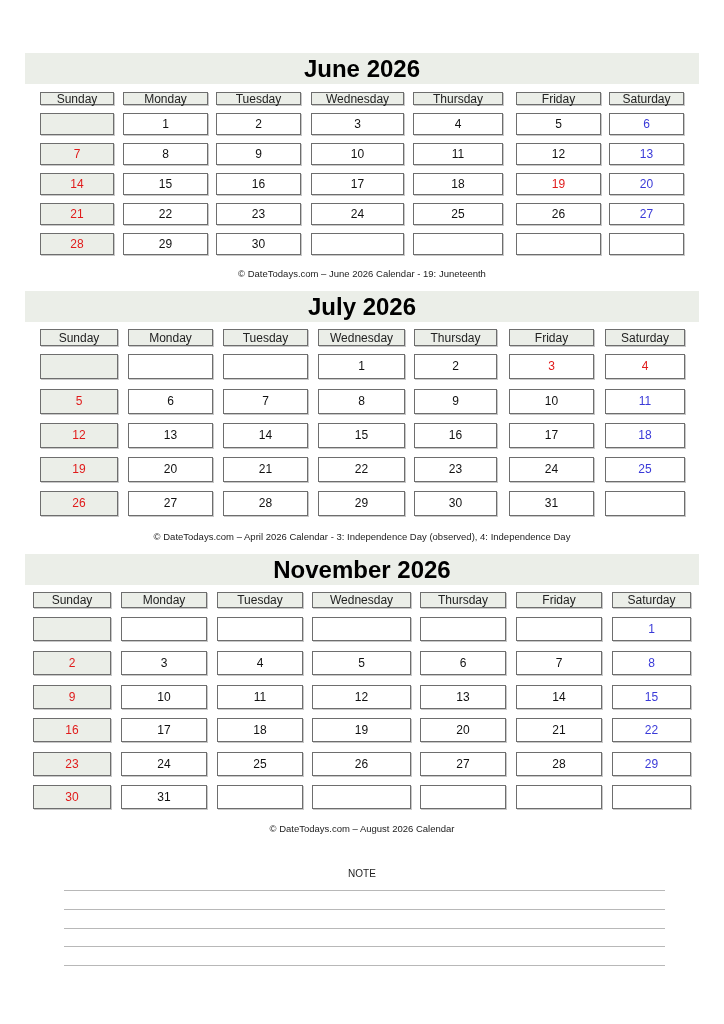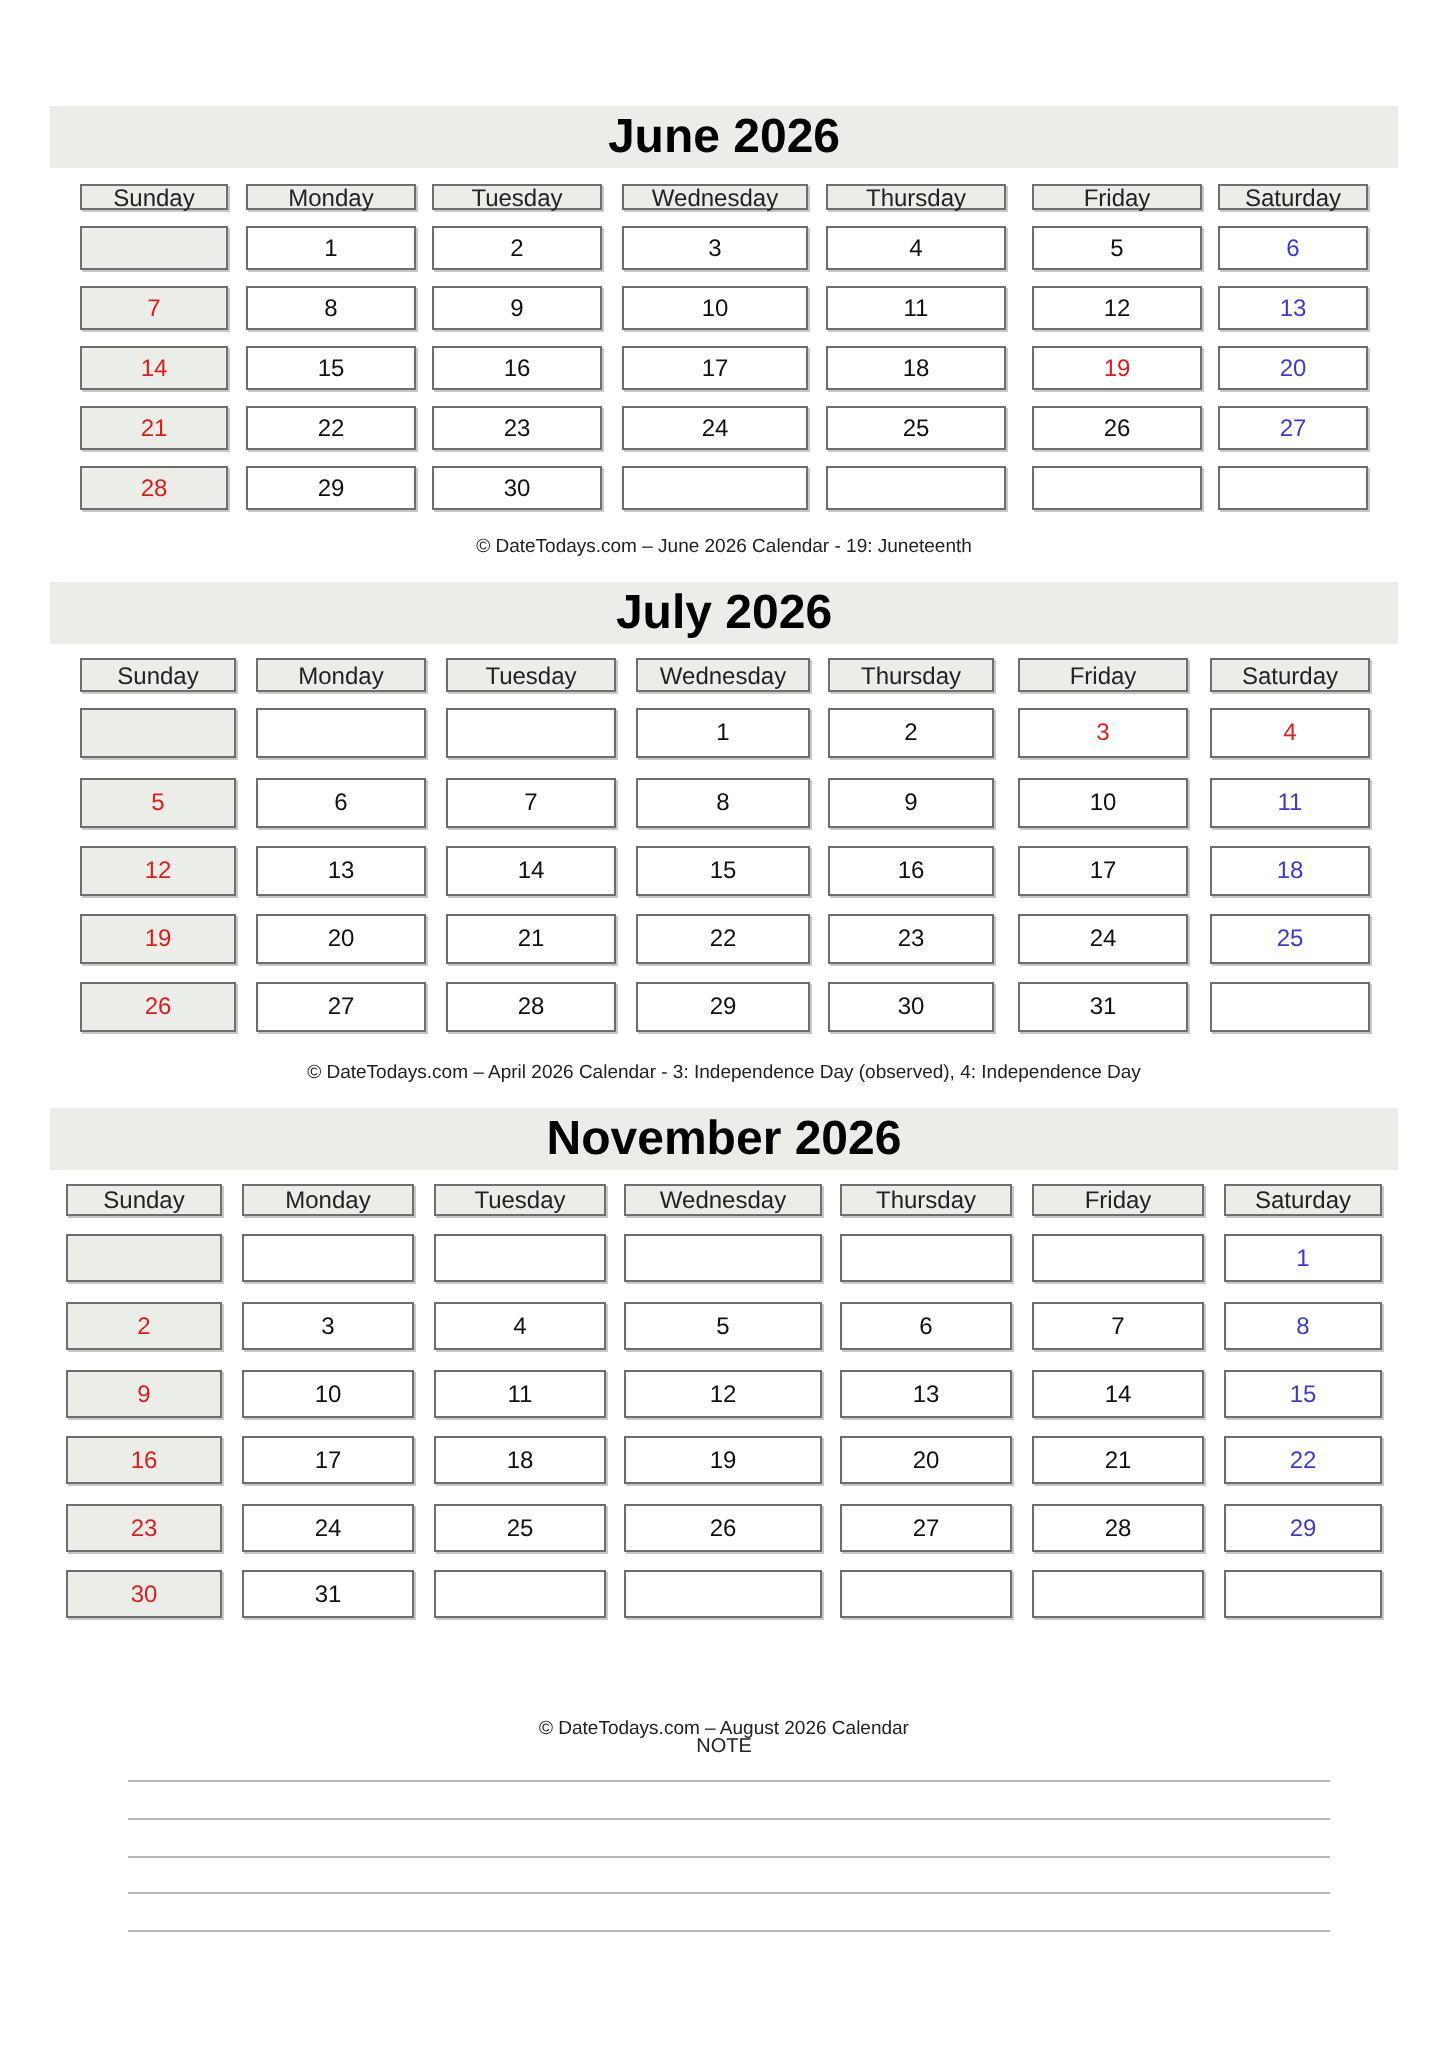--- a/index.html
+++ b/index.html
@@ -159,21 +159,21 @@
       <div class="cell" style="left: 420px; width: 86px; top: 752px; height: 24px; line-height: 22px;">27</div>
       <div class="cell" style="left: 516px; width: 86px; top: 752px; height: 24px; line-height: 22px;">28</div>
       <div class="cell blue" style="left: 612px; width: 79px; top: 752px; height: 24px; line-height: 22px;">29</div>
       <div class="cell sun red" style="left: 33px; width: 78px; top: 785px; height: 24px; line-height: 22px;">30</div>
       <div class="cell" style="left: 121px; width: 86px; top: 785px; height: 24px; line-height: 22px;">31</div>
       <div class="cell" style="left: 217px; width: 86px; top: 785px; height: 24px; line-height: 22px;"></div>
       <div class="cell" style="left: 312px; width: 99px; top: 785px; height: 24px; line-height: 22px;"></div>
       <div class="cell" style="left: 420px; width: 86px; top: 785px; height: 24px; line-height: 22px;"></div>
       <div class="cell" style="left: 516px; width: 86px; top: 785px; height: 24px; line-height: 22px;"></div>
       <div class="cell" style="left: 612px; width: 79px; top: 785px; height: 24px; line-height: 22px;"></div>
-      <div class="footer" style="top: 859px;">© DateTodays.com – August 2026 Calendar</div>
+      <div class="footer" style="top: 823px;">© DateTodays.com – August 2026 Calendar</div>
     </div>
   </div>
 
 <div class="note-label">NOTE</div>
 <div class="note-line" style="top:890px"></div>
 <div class="note-line" style="top:909px"></div>
 <div class="note-line" style="top:928px"></div>
 <div class="note-line" style="top:946px"></div>
 <div class="note-line" style="top:965px"></div>
 

